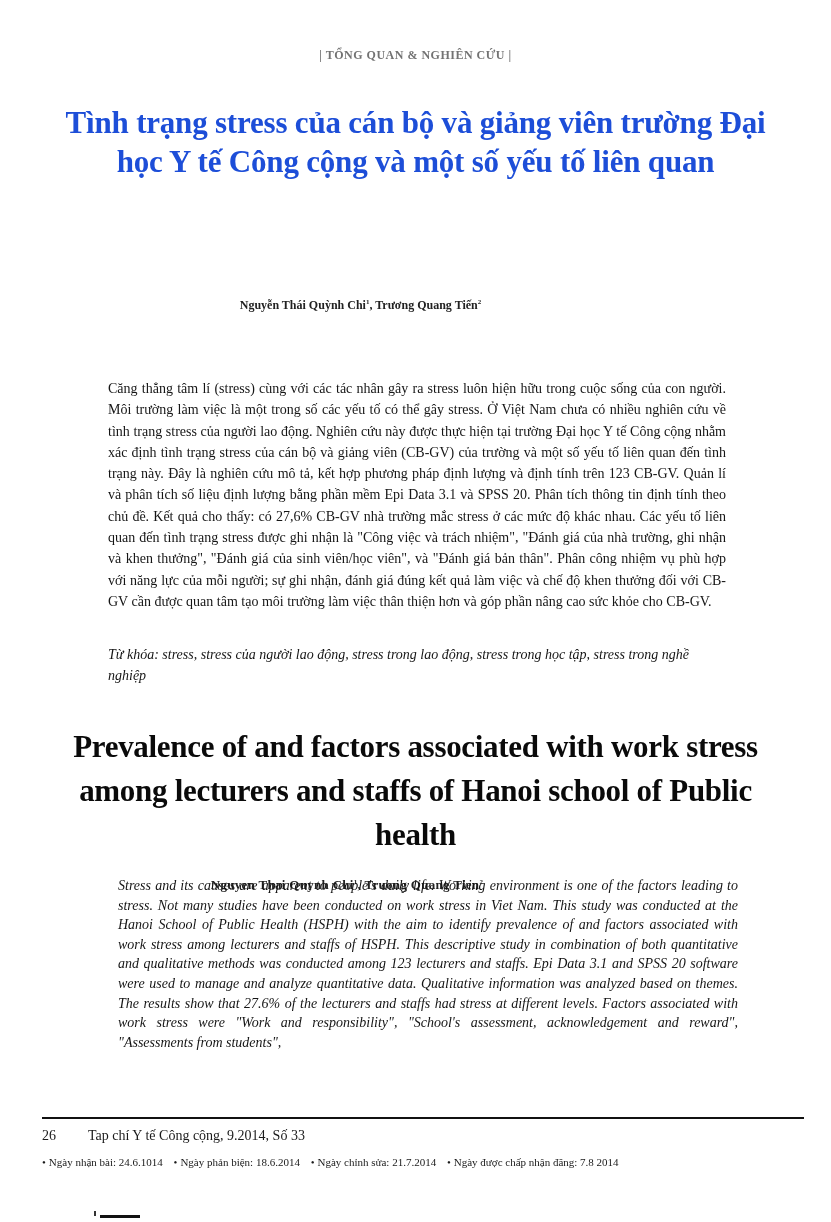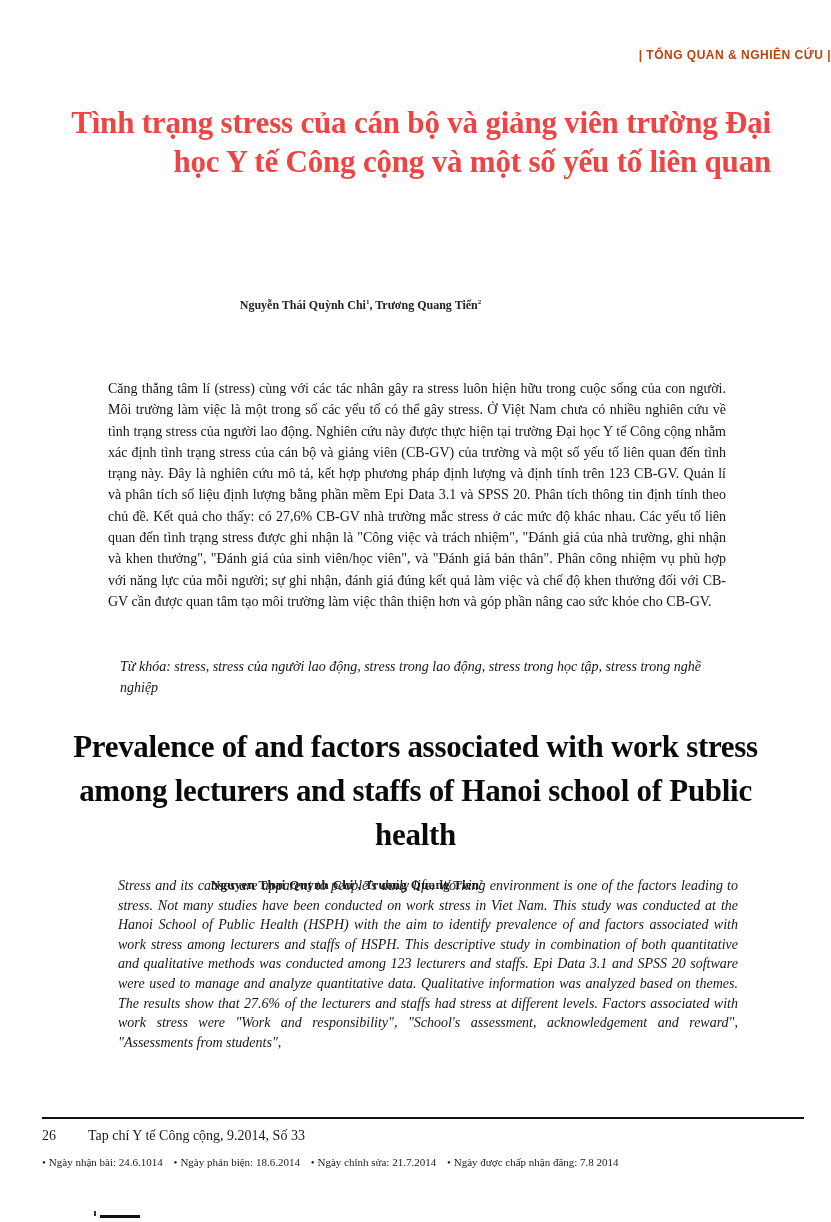--- a/index.html
+++ b/index.html
@@ -1,27 +1,27 @@
 <!DOCTYPE html>
 <html><head>
   <meta charset="utf-8">
   <style>
     html, body { margin: 0; padding: 0; background: #ffffff; }
     body {
       width: 831px; height: 1222px; position: relative; overflow: hidden;
       color: #111111; font-family: "Liberation Serif", "DejaVu Serif", serif;
     }
     .section-tag {
-      position: absolute; top: 48px; left: 0; width: 831px; text-align: right;
-      font-family: Liberation Sans, sans-serif; font-weight: bold;
-      font-size: 12px; letter-spacing: 0.5px; color: #c2410c;
+      position: absolute; top: 48px; left: 0; width: 831px; text-align: center;
+      font-family: Liberation Serif, serif; font-weight: bold;
+      font-size: 12px; letter-spacing: 0.5px; color: #737373;
     }
     .vi-title {
-      position: absolute; top: 103px; left: 60px; width: 711px; text-align: right;
-      font-size: 31px; font-weight: bold; line-height: 39px; color: #ef4444;
+      position: absolute; top: 103px; left: 60px; width: 711px; text-align: center;
+      font-size: 31px; font-weight: bold; line-height: 39px; color: #1d4ed8;
       letter-spacing: -0.2px;
     }
     .vi-authors {
       position: absolute; top: 298px; left: 0; width: 721px; text-align: center;
       font-size: 12px; font-weight: bold; color: #222;
     }
     sup { font-size: 7px; vertical-align: super; line-height: 0; }
     .vi-abstract {
       position: absolute; top: 378px; left: 108px; width: 618px;
       font-size: 14px; line-height: 21.3px; text-align: justify;
@@ -71,21 +71,21 @@
 <div class="section-tag">| TỔNG QUAN &amp; NGHIÊN CỨU |</div>
 
 <h1 class="vi-title" style="margin:0">Tình trạng stress của cán bộ và giảng viên trường Đại học Y tế Công cộng và một số yếu tố liên quan</h1>
 
 <div class="vi-authors">
   <span>Nguyễn Thái Quỳnh Chi</span><sup>1</sup><span>, </span><span>Trương Quang Tiến</span><sup>2</sup>
 </div>
 
 <p class="vi-abstract" style="margin:0">Căng thẳng tâm lí (stress) cùng với các tác nhân gây ra stress luôn hiện hữu trong cuộc sống của con người. Môi trường làm việc là một trong số các yếu tố có thể gây stress. Ở Việt Nam chưa có nhiều nghiên cứu về tình trạng stress của người lao động. Nghiên cứu này được thực hiện tại trường Đại học Y tế Công cộng nhằm xác định tình trạng stress của cán bộ và giảng viên (CB-GV) của trường và một số yếu tố liên quan đến tình trạng này. Đây là nghiên cứu mô tả, kết hợp phương pháp định lượng và định tính trên 123 CB-GV. Quản lí và phân tích số liệu định lượng bằng phần mềm Epi Data 3.1 và SPSS 20. Phân tích thông tin định tính theo chủ đề. Kết quả cho thấy: có 27,6% CB-GV nhà trường mắc stress ở các mức độ khác nhau. Các yếu tố liên quan đến tình trạng stress được ghi nhận là "Công việc và trách nhiệm", "Đánh giá của nhà trường, ghi nhận và khen thưởng", "Đánh giá của sinh viên/học viên", và "Đánh giá bản thân". Phân công nhiệm vụ phù hợp với năng lực của mỗi người; sự ghi nhận, đánh giá đúng kết quả làm việc và chế độ khen thưởng đối với CB-GV cần được quan tâm tạo môi trường làm việc thân thiện hơn và góp phần nâng cao sức khỏe cho CB-GV.</p>
 
-<p class="vi-keywords" style="margin:12px"><span>Từ khóa:</span><span> stress, stress của người lao động, stress trong lao động, stress trong học tập, stress trong nghề nghiệp</span></p>
+<p class="vi-keywords" style="margin:0"><span>Từ khóa:</span><span> stress, stress của người lao động, stress trong lao động, stress trong học tập, stress trong nghề nghiệp</span></p>
 
 <h1 class="en-title" style="margin:0">Prevalence of and factors associated with work stress among lecturers and staffs of Hanoi school of Public health</h1>
 
 <div class="en-authors">
   <span>Nguyen Thai Quynh Chi</span><sup>1</sup><span>, </span><span>Truong Quang Tien</span><sup>2</sup>
 </div>
 
 <p class="en-abstract" style="margin:0">Stress and its causes are apparent to people's daily life. Working environment is one of the factors leading to stress. Not many studies have been conducted on work stress in Viet Nam. This study was conducted at the Hanoi School of Public Health (HSPH) with the aim to identify prevalence of and factors associated with work stress among lecturers and staffs of HSPH. This descriptive study in combination of both quantitative and qualitative methods was conducted among 123 lecturers and staffs. Epi Data 3.1 and SPSS 20 software were used to manage and analyze quantitative data. Qualitative information was analyzed based on themes. The results show that 27.6% of the lecturers and staffs had stress at different levels. Factors associated with work stress were "Work and responsibility", "School's assessment, acknowledgement and reward", "Assessments from students",</p>
 
 <div class="footer-rule"></div>

